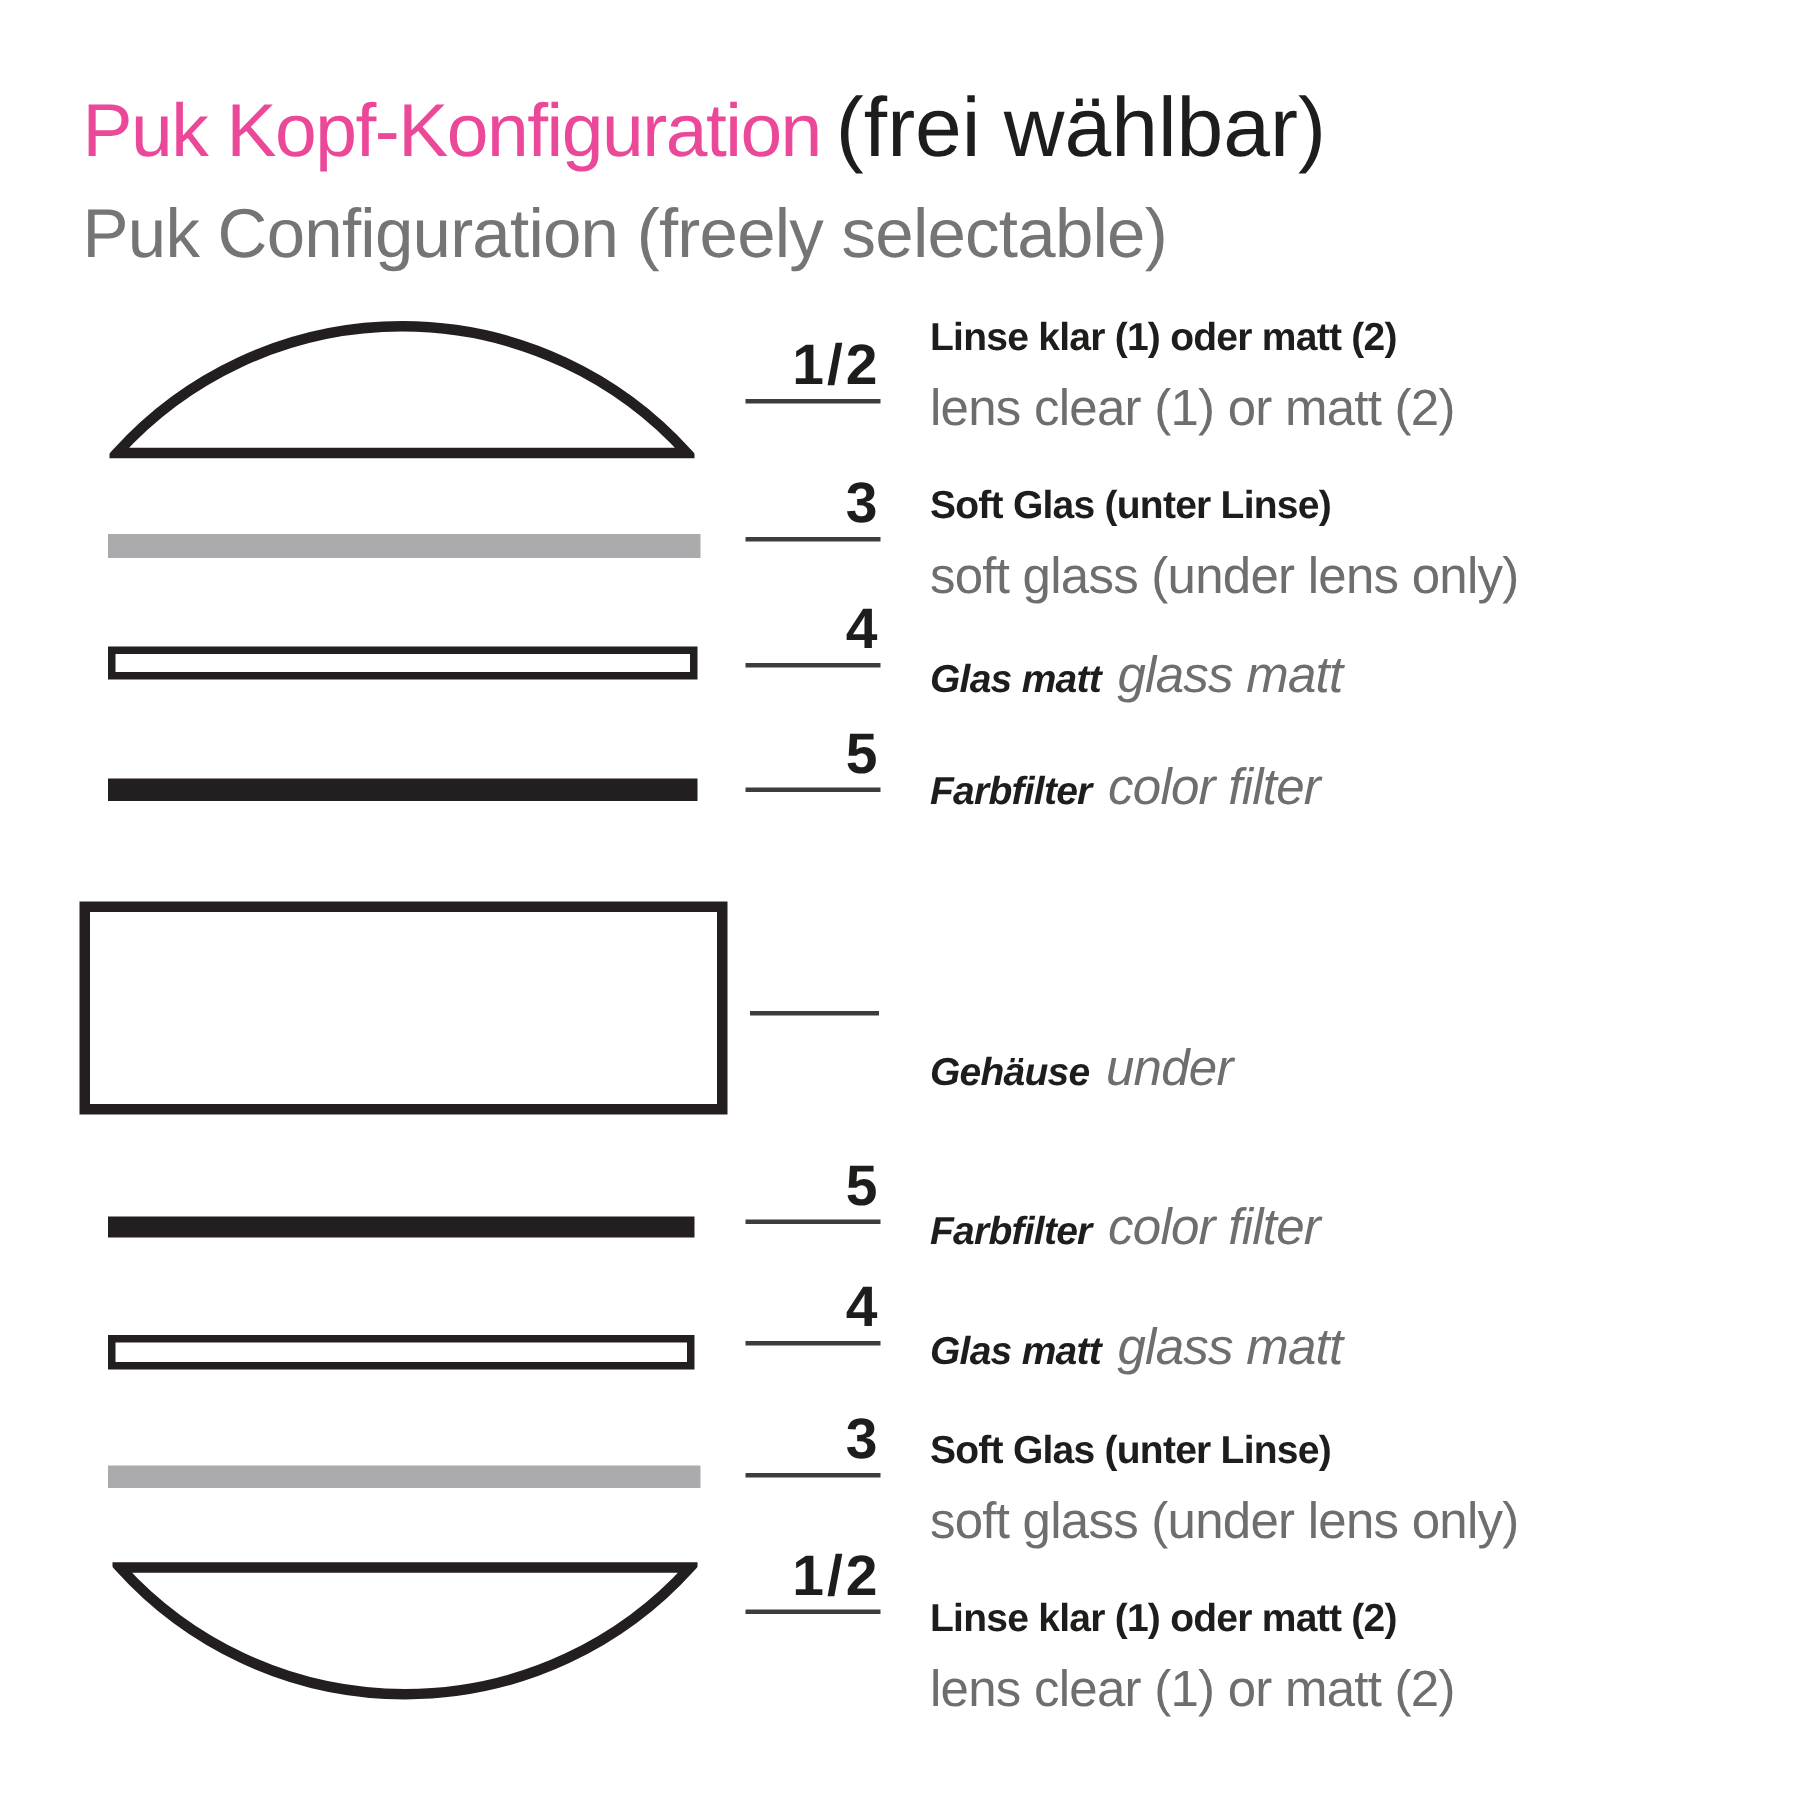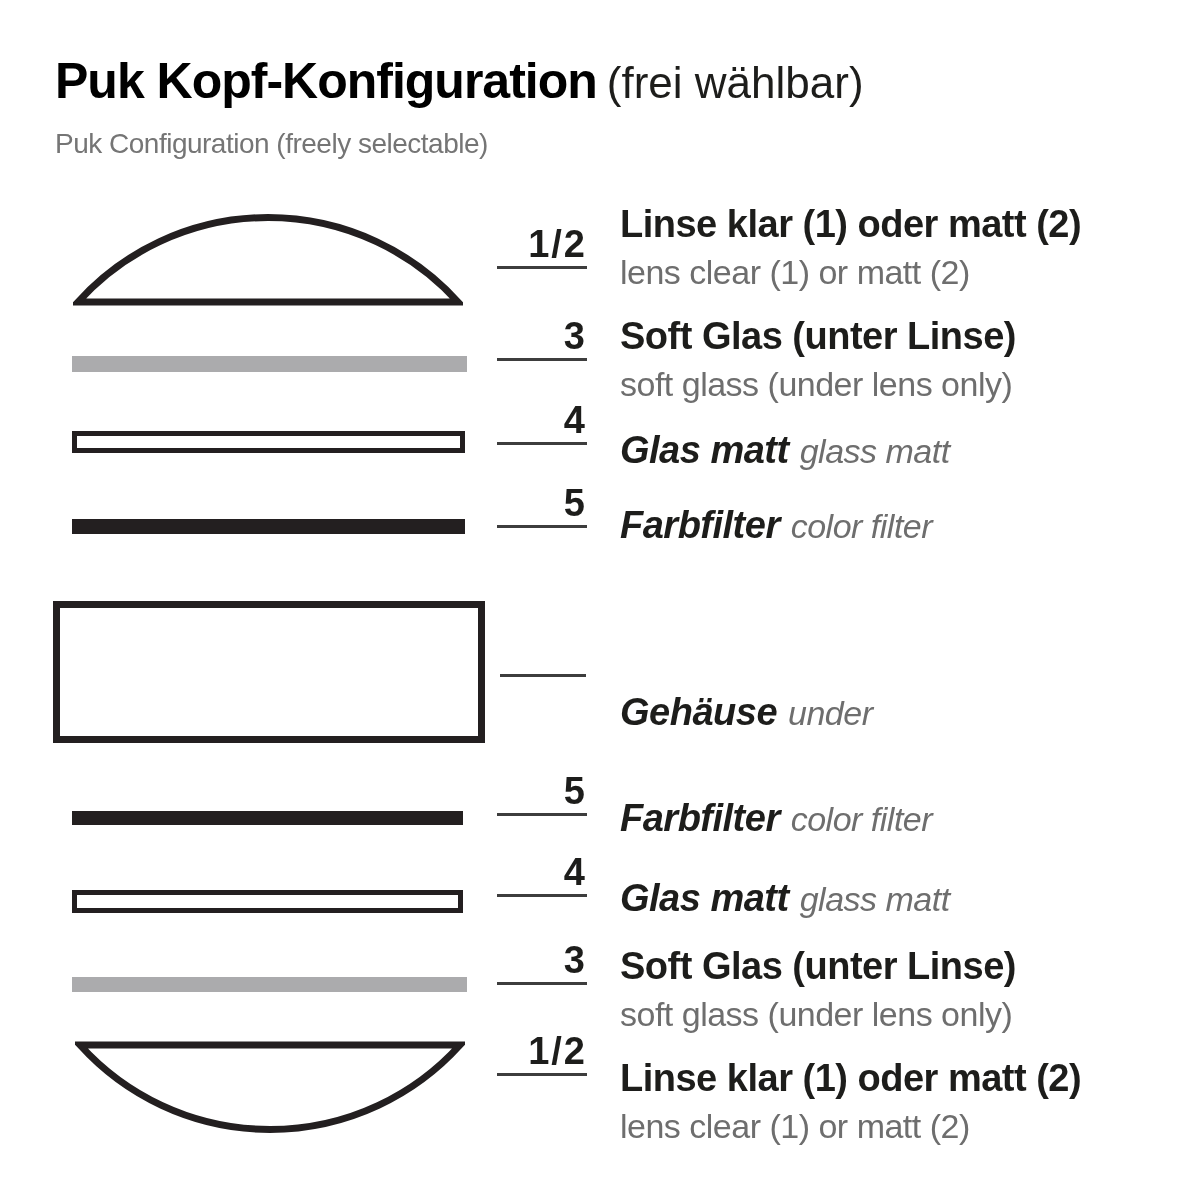--- a/index.html
+++ b/index.html
@@ -18,36 +18,36 @@
 
   
   .title-line {
     position: absolute;
     left: 55px;
     top: 52px;
     white-space: nowrap;
   }
   .title-main {
     font-size: 50px;
-    font-weight: 700;
-    color: #000000;
+    font-weight: 400;
+    color: #ec4899;
     letter-spacing: -1px;
     text-align: center;
   }
   .title-suffix {
-    font-size: 44px;
+    font-size: 56px;
     font-weight: 400;
     color: #1d1d1b;
     margin-left: 10px;
   }
   .subtitle {
     position: absolute;
     left: 55px;
     top: 128px;
-    font-size: 28px;
+    font-size: 46px;
     font-weight: 400;
     color: #757575;
     letter-spacing: -0.5px;
     white-space: nowrap;
   }
 
   
   .shape { position: absolute; }
   .bar-gray {
     position: absolute;
@@ -94,21 +94,21 @@
     background: #3d3d3d;
   }
 
   
   .label {
     position: absolute;
     left: 620px;
     white-space: nowrap;
   }
   .label .de {
-    font-size: 38px;
+    font-size: 26px;
     font-weight: 700;
     color: #1d1d1b;
     letter-spacing: -0.5px;
     line-height: 48px;
   }
   .label .en {
     font-size: 34px;
     font-weight: 400;
     color: #6e6e6e;
     letter-spacing: -0.5px;

